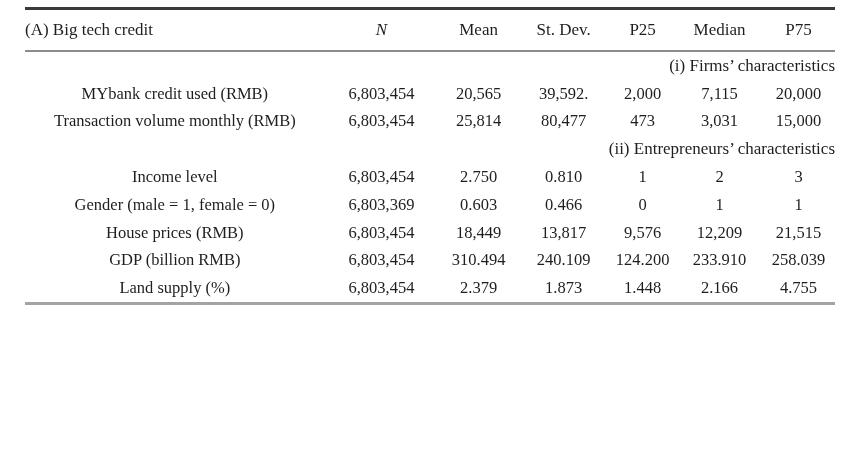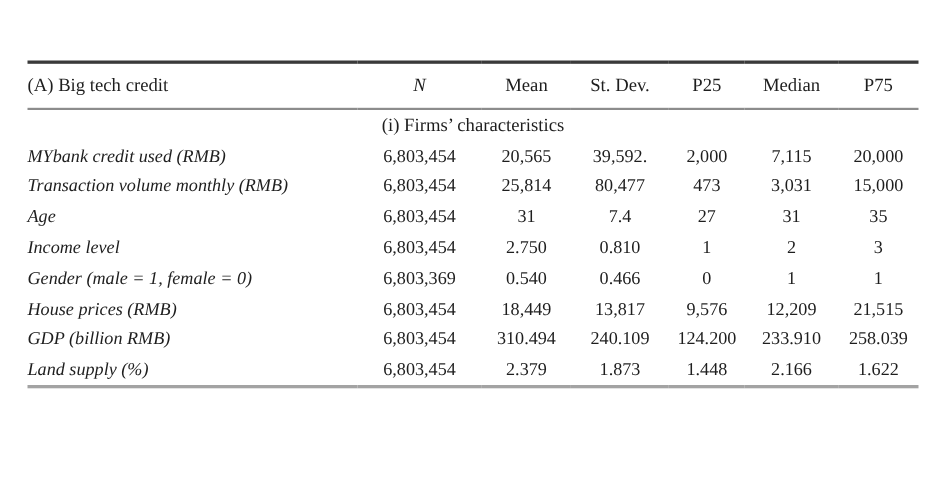--- a/index.html
+++ b/index.html
@@ -14,21 +14,20 @@
     background: #ffffff;
     font-family: "Liberation Serif", "DejaVu Serif", serif;
     color: #1e1e1e;
     overflow: hidden;
   }
   .table-wrap {
     position: absolute;
     left: 25px;
     top: 7px;
     width: 810px;
-    margin-top: 48px;
   }
   table.stats {
     width: 100%;
     border-collapse: collapse;
     table-layout: fixed;
     border-top: 3px solid #3a3a3a;
     border-bottom: 3px solid #a3a3a3;
     font-size: 16.5px;
   }
   col.c-label  { width: 37%; }
@@ -52,24 +51,24 @@
   thead th.num-col   { text-align: center; }
   thead th.italic    { font-style: italic; }
 
   tbody td {
     height: 27.8px;
     padding: 0;
     vertical-align: middle;
     white-space: nowrap;
     font-size: 16.5px;
   }
-  tbody td.label-cell   { text-align: left; font-style: italic; }
+  tbody td.label-cell   { text-align: center; }
   tbody td.value-cell   { text-align: center; }
   tbody tr.section-row td {
-    text-align: center;
+    text-align: right;
     font-size: 17px;
   }
 </style>
 </head>
 <body>
 
 <div class="page">
   <div class="table-wrap">
     <table class="stats">
       <colgroup>
@@ -107,42 +106,36 @@
           </tr>
           <tr>
             <td class="label-cell">Transaction volume monthly (RMB)</td>
             <td class="value-cell">6,803,454</td>
             <td class="value-cell">25,814</td>
             <td class="value-cell">80,477</td>
             <td class="value-cell">473</td>
             <td class="value-cell">3,031</td>
             <td class="value-cell">15,000</td>
           </tr>
-          <tr>
-            <td class="label-cell">Age</td>
-            <td class="value-cell">6,803,454</td>
-            <td class="value-cell">31</td>
-            <td class="value-cell">7.4</td>
-            <td class="value-cell">27</td>
-            <td class="value-cell">31</td>
-            <td class="value-cell">35</td>
+          <tr class="section-row">
+            <td colspan="7">(ii) Entrepreneurs’ characteristics</td>
           </tr>
           <tr>
             <td class="label-cell">Income level</td>
             <td class="value-cell">6,803,454</td>
             <td class="value-cell">2.750</td>
             <td class="value-cell">0.810</td>
             <td class="value-cell">1</td>
             <td class="value-cell">2</td>
             <td class="value-cell">3</td>
           </tr>
           <tr>
             <td class="label-cell">Gender (male = 1, female = 0)</td>
             <td class="value-cell">6,803,369</td>
-            <td class="value-cell">0.540</td>
+            <td class="value-cell">0.603</td>
             <td class="value-cell">0.466</td>
             <td class="value-cell">0</td>
             <td class="value-cell">1</td>
             <td class="value-cell">1</td>
           </tr>
           <tr>
             <td class="label-cell">House prices (RMB)</td>
             <td class="value-cell">6,803,454</td>
             <td class="value-cell">18,449</td>
             <td class="value-cell">13,817</td>
@@ -159,18 +152,18 @@
             <td class="value-cell">233.910</td>
             <td class="value-cell">258.039</td>
           </tr>
           <tr>
             <td class="label-cell">Land supply (%)</td>
             <td class="value-cell">6,803,454</td>
             <td class="value-cell">2.379</td>
             <td class="value-cell">1.873</td>
             <td class="value-cell">1.448</td>
             <td class="value-cell">2.166</td>
-            <td class="value-cell">1.622</td>
+            <td class="value-cell">4.755</td>
           </tr>
         </tbody>
     </table>
   </div>
 </div>
 
 </body></html>

